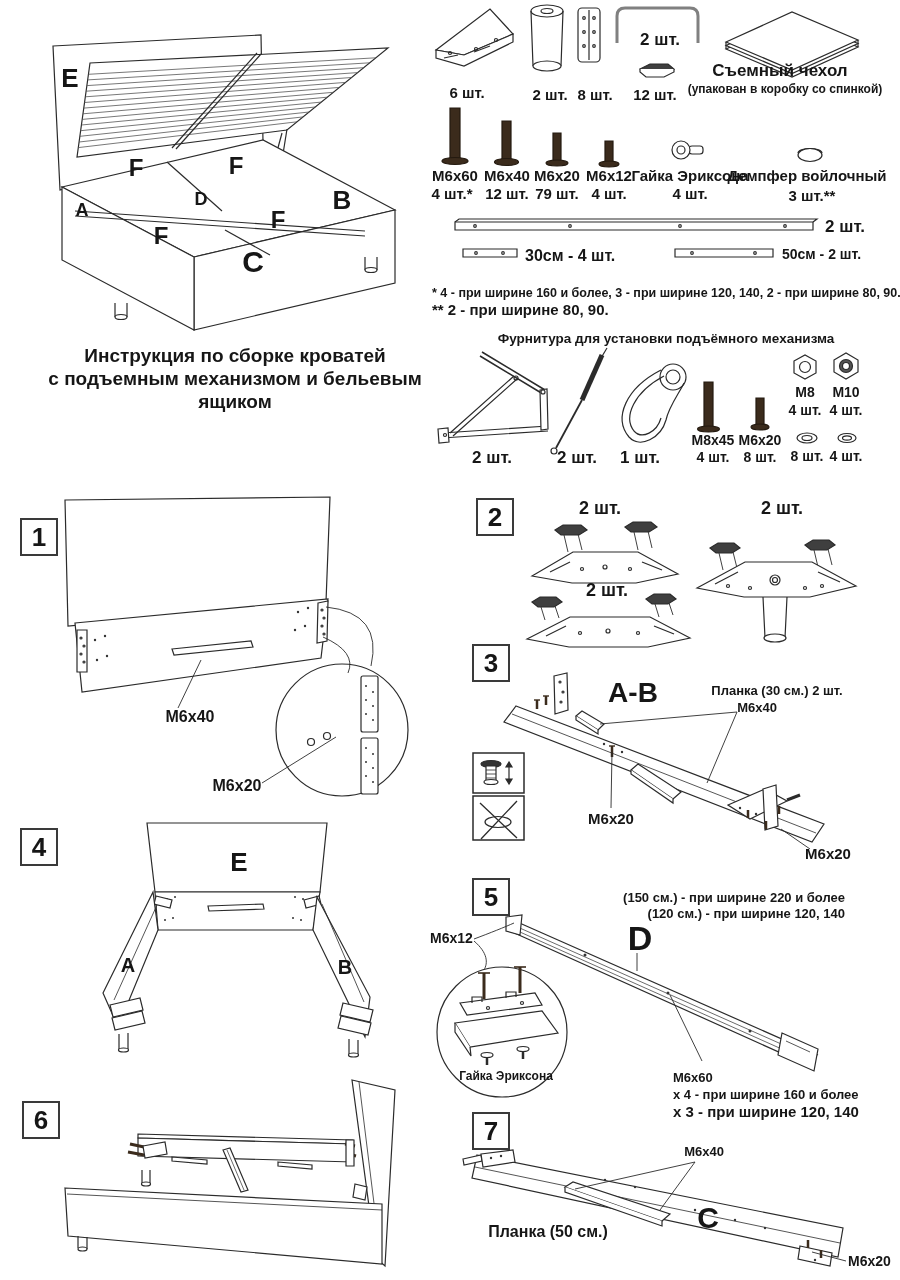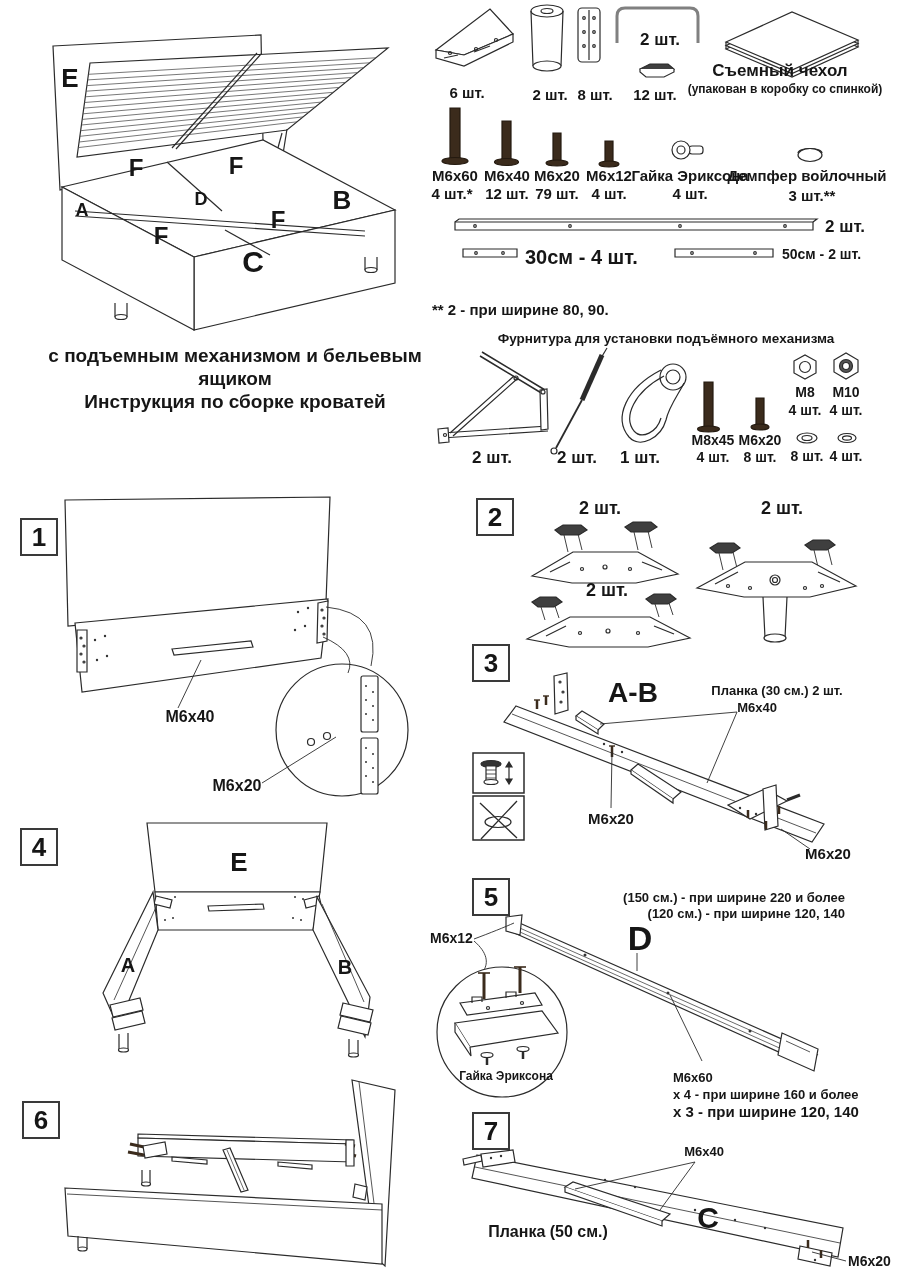--- a/index.html
+++ b/index.html
@@ -63,22 +63,22 @@
   <div class="lbl c" style="left:136px;top:155px;font-size:24px">F</div>
   <div class="lbl c" style="left:236px;top:153px;font-size:24px">F</div>
   <div class="lbl c" style="left:161px;top:223px;font-size:24px">F</div>
   <div class="lbl c" style="left:278px;top:207px;font-size:24px">F</div>
   <div class="lbl c" style="left:201px;top:190px;font-size:18px">D</div>
   <div class="lbl c" style="left:82px;top:201px;font-size:18px">A</div>
   <div class="lbl c" style="left:342px;top:186px;font-size:26px">B</div>
   <div class="lbl c" style="left:253px;top:246px;font-size:30px">C</div>
 
   <div class="titleblock">
+    <div class="t1">Инструкция по сборке кроватей</div>
     <div class="t1">с подъемным механизмом и бельевым ящиком</div>
-    <div class="t1">Инструкция по сборке кроватей</div>
   </div>
 
   <svg style="left:430px;top:0px" width="470" height="320" viewBox="0 0 470 320" fill="none" stroke="#2b2b2b" stroke-width="1.2">
     <g>
       <polygon points="6,50 60,9 83,34 34,55" fill="#fff"></polygon>
       <polygon points="6,50 34,55 83,34 83,42 34,66 6,58" fill="#fff"></polygon>
       <circle cx="20" cy="53" r="1.5"></circle>
         <circle cx="46" cy="49" r="1.5"></circle>
         <circle cx="66" cy="40" r="1.5"></circle>
       <line x1="14" y1="58" x2="28" y2="55"></line>
@@ -168,22 +168,23 @@
   <div class="lbl c" style="left:507px;top:186px;font-size:15px">12 шт.</div>
   <div class="lbl c" style="left:557px;top:168px;font-size:15px">М6х20</div>
   <div class="lbl c" style="left:557px;top:186px;font-size:15px">79 шт.</div>
   <div class="lbl c" style="left:609px;top:168px;font-size:15px">М6х12</div>
   <div class="lbl c" style="left:609px;top:186px;font-size:15px">4 шт.</div>
   <div class="lbl c" style="left:690px;top:168px;font-size:15px">Гайка Эриксона</div>
   <div class="lbl c" style="left:690px;top:186px;font-size:15px">4 шт.</div>
   <div class="lbl c" style="left:807px;top:168px;font-size:15px">Демпфер войлочный</div>
   <div class="lbl c" style="left:812px;top:188px;font-size:15px">3 шт.**</div>
   <div class="lbl c" style="left:845px;top:218px;font-size:17px">2 шт.</div>
-  <div class="lbl" style="left:525px;top:247px;font-size:20px">30см - 4 шт.</div>
+  <div class="lbl" style="left:525px;top:247px;font-size:16px">30см - 4 шт.</div>
   <div class="lbl" style="left:782px;top:247px;font-size:14px">50см - 2 шт.</div>
+  <div class="lbl" style="left:432px;top:287px;font-size:12.5px">* 4 - при ширине 160 и более, 3 - при ширине 120, 140, 2 - при ширине 80, 90.</div>
   <div class="lbl" style="left:432px;top:302px;font-size:15px">** 2 - при ширине 80, 90.</div>
 
   <svg style="left:430px;top:330px" width="470" height="150" viewBox="0 0 470 150" fill="none" stroke="#2b2b2b" stroke-width="1.2">
     <g>
       <path d="M12,103 L118,96 M12,108 L118,101"></path>
       <path d="M20,103 L84,46 M23,106 L87,49"></path>
       <path d="M52,22 L115,60 M50,26 L113,64" stroke-width="1.6"></path>
       <polygon points="8,99 18,98 19,112 9,113" fill="#fff"></polygon>
       <polygon points="110,60 117,59 118,99 111,100" fill="#fff"></polygon>
       <circle cx="86" cy="48" r="2"></circle>

